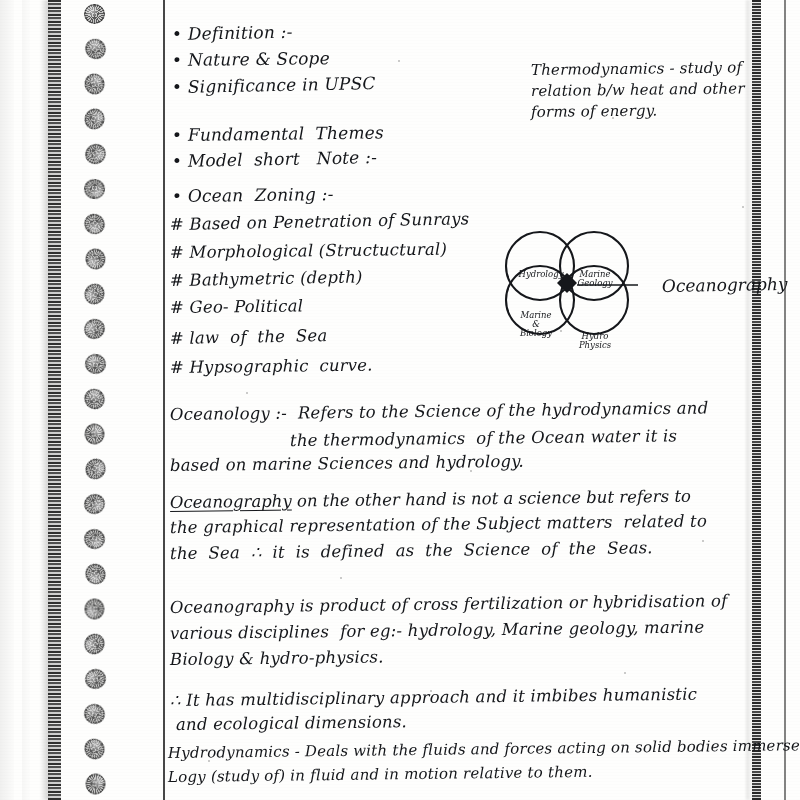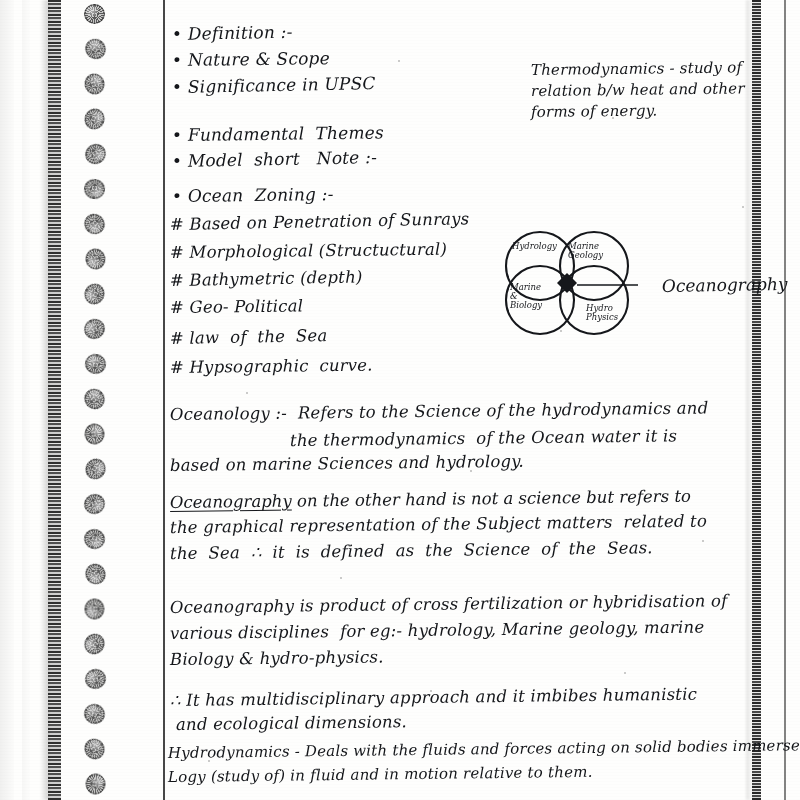--- a/index.html
+++ b/index.html
@@ -104,22 +104,23 @@
   .para-line{ font-size:16.5px; }
   .side-note{ font-size:15px; line-height:1.35; }
   .underline-word{ text-decoration:underline; text-underline-offset:3px; }
 
   
   #venn{position:absolute;left:498px;top:228px;width:150px;height:112px;}
   #venn svg{display:block;}
   .venn-label{
     position:absolute;
     font-family:"DejaVu Serif",serif;font-style:italic;
-    font-size:8.5px;color:#15171b;line-height:1.05;
+    font-size:8.5px;color:#15171b;line-height:1.05;text-align:center;
     white-space:pre;
+    margin-top:28px;
   }
   #ocean-label{
     position:absolute;left:662px;top:276px;
     font-family:"DejaVu Serif",serif;font-style:italic;
     font-size:17px;color:#14161a;white-space:pre;
     transform:rotate(-1deg);transform-origin:left center;
   }
 
   
   .speck{position:absolute;background:rgba(60,60,60,.35);border-radius:50%;}
@@ -193,21 +194,21 @@
       </g>
       <path d="M69 45 L79 55 L69 65 L59 55 Z" fill="#15171b"></path>
       <line x1="79" y1="57" x2="140" y2="57" stroke="#15171b" stroke-width="1.6"></line>
     </svg>
     <div class="venn-label" style="left: 14px; top: 14px; width: 58px; white-space: pre;">Hydrology</div>
     <div class="venn-label" style="left: 70px; top: 14px; width: 54px; white-space: pre;">Marine
 Geology</div>
     <div class="venn-label" style="left: 12px; top: 55px; width: 52px; white-space: pre;">Marine
 &amp;
 Biology</div>
-    <div class="venn-label" style="left: 88px; top: 76px; width: 50px; white-space: pre;">Hydro
+    <div class="venn-label" style="left: 72px; top: 76px; width: 50px; white-space: pre;">Hydro
 Physics</div>
   </div>
   <div id="ocean-label">Oceanography</div>
 
   <div class="hw para-line slant2" style="left:170px;top:406px;">Oceanology :-  Refers to the Science of the hydrodynamics and</div>
   <div class="hw para-line slant2" style="left:290px;top:432px;">the thermodynamics  of the Ocean water it is</div>
   <div class="hw para-line slant2" style="left:170px;top:457px;">based on marine Sciences and hydrology.</div>
 
   <div style="position:absolute;left:170px;top:493px;transform:rotate(-0.7deg);transform-origin:left center;">
     <span class="underline-word" style="font-family:'DejaVu Serif',serif;font-style:italic;font-size:16.5px;color:#14161a;">Oceanography</span><span style="font-family:'DejaVu Serif',serif;font-style:italic;font-size:16.5px;color:#14161a;white-space:pre;"> on the other hand is not a science but refers to</span>

